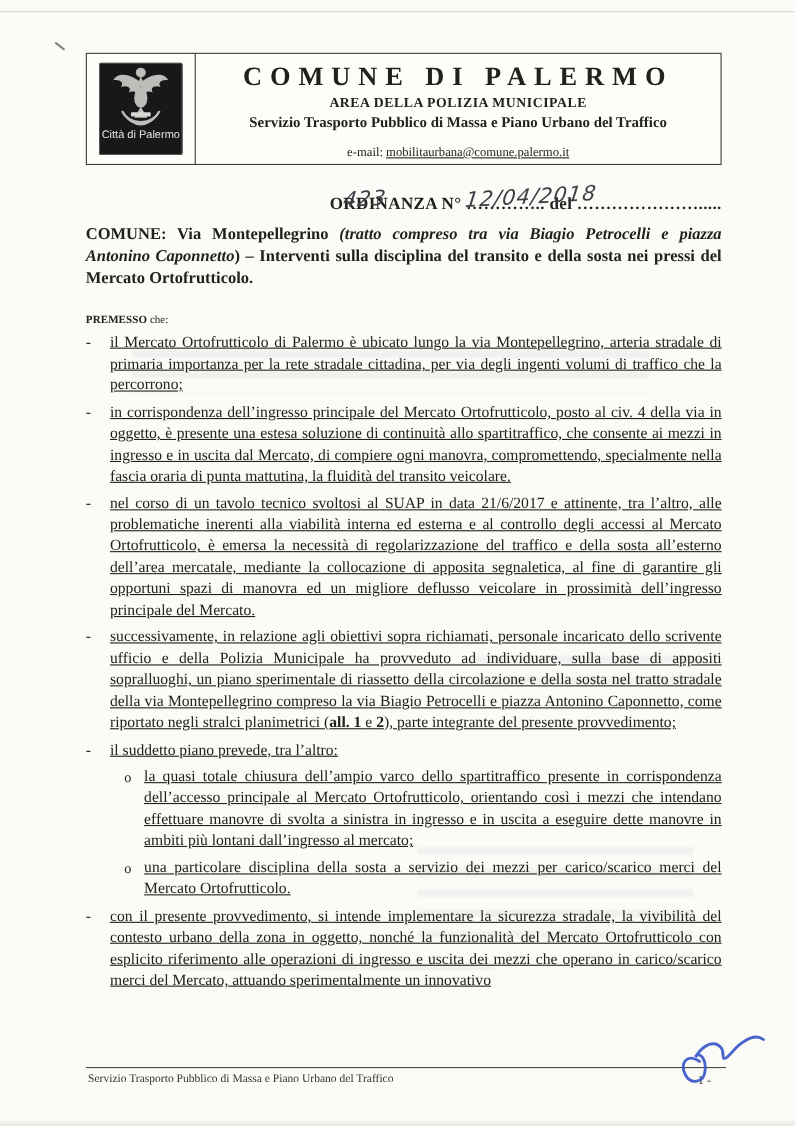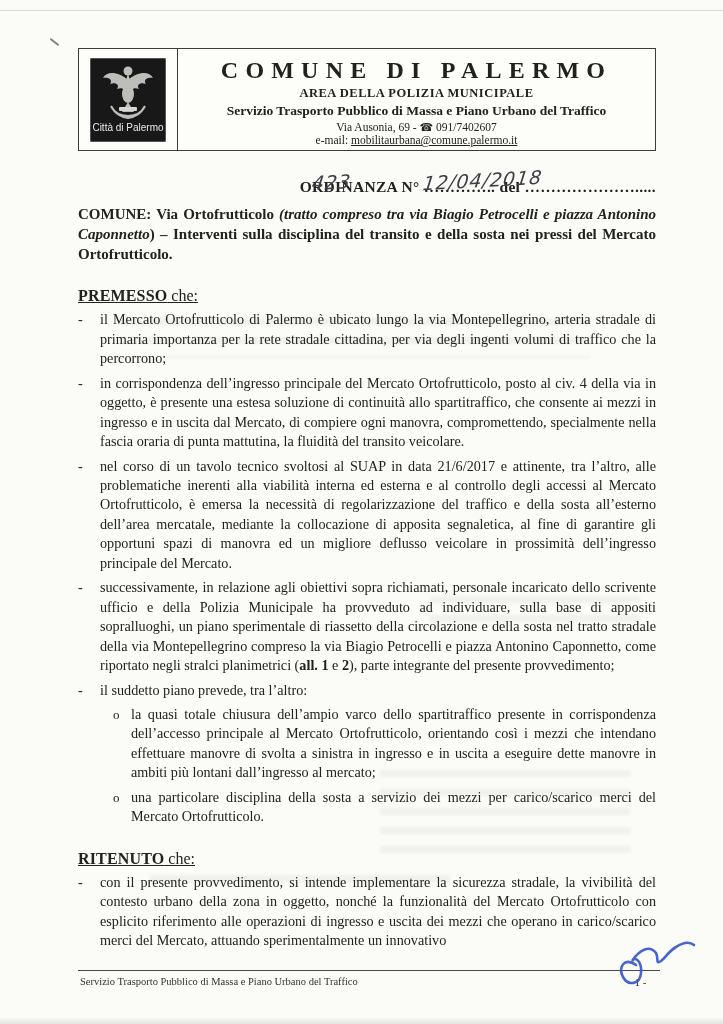--- a/index.html
+++ b/index.html
@@ -13,29 +13,29 @@
   }
   .scan-top-line{position:absolute;top:10px;left:0;right:0;height:1px;background:#d9d9d3;}
   .scan-bottom-edge{position:absolute;bottom:0;left:0;right:0;height:7px;background:linear-gradient(#fbfbf7,#e4e4df);}
   .pen-tick{position:absolute;left:49px;top:41px;width:11px;height:2px;background:#6d6d66;transform:rotate(38deg);border-radius:1px;opacity:.85;}
 
   .content{position:absolute;left:78px;top:0;width:578px;}
 
   
   .hdr{margin-top:48px;display:flex;border:1.5px solid #3c3b38;background:#fdfdfa;}
   .hdr-logo-cell{width:98px;border-right:1.5px solid #3c3b38;display:flex;align-items:center;justify-content:center;padding:5px 0;}
-  .logo-box{width:76px;height:84px;background:#181818;border-radius:2px;display:flex;flex-direction:column;align-items:center;justify-content:center;box-shadow:0 0 0 1px #555 inset;}
+  .logo-box{width:76px;height:84px;background:#181818;border-radius:2px;display:flex;flex-direction:column;align-items:center;justify-content:flex-start;box-shadow:0 0 0 1px #555 inset;}
   .logo-caption{font-family:"Liberation Sans", sans-serif;font-size:10px;color:#e8e8e6;margin-bottom:4px;white-space:nowrap;}
   .hdr-text-cell{flex:1;text-align:center;padding-top:6px;padding-bottom:4px;}
   .hdr-title{font-size:24px;font-weight:bold;letter-spacing:.30em;white-space:nowrap;margin-top:2px;}
   .hdr-dept{font-size:12.5px;font-weight:bold;letter-spacing:.04em;margin-top:2px;}
   .hdr-service{font-size:13.5px;font-weight:bold;margin-top:2px;}
   .hdr-addr{font-size:11.5px;margin-top:2px;}
   .phone-icon{font-size:11px;}
-  .hdr-email{font-size:11.5px;margin-top:0;}
+  .hdr-email{font-size:11.5px;margin-top:14px;}
   .u{ text-decoration:underline;}
 
   
   .ord-line{position:relative;text-align:right;margin-top:27px;font-weight:bold;font-size:15.5px;letter-spacing:.02em;}
   .hand{
     position:absolute;
     font-family:"DejaVu Sans", sans-serif;
     font-style:italic;
     font-weight:400;
     color:#3e3d44;
@@ -47,26 +47,26 @@
   .hand-number{left:234px;top:-7px;}
   .hand-date{left:345px;top:-9px;}
 
   .resp-line{margin-top:25px;font-style:italic;font-size:14.6px;}
 
   .oggetto{margin-top:9px;font-size:15px;font-weight:bold;text-align:justify;line-height:1.32;}
   .oggetto .it{font-style:italic;font-weight:bold;}
 
   .dirigente{margin-top:19px;text-align:center;font-weight:bold;font-size:15.5px;letter-spacing:.06em;}
 
-  .sec-head{margin-top:23px;font-size:16px;text-decoration:underline;}
+  .sec-head{margin-top:23px;font-size:10px;}
   .sec-head b{letter-spacing:.01em;}
 
   .li{display:flex;margin-top:5px;}
   .li .marker{width:22px;flex:0 0 22px;font-size:14.2px;line-height:1.37;}
-  .li .li-text{flex:1;margin:0;font-size:14.2px;line-height:1.37;text-align:justify;}
+  .li .li-text{flex:1;margin:0;font-size:14.2px;line-height:1.37;text-align:justify;text-decoration:underline;}
   .sub{margin-left:35px;}
   .sub .marker{width:18px;flex:0 0 18px;font-size:13px;padding-top:1px;}
 
   
   .footer-rule{position:absolute;left:78px;width:582px;top:970px;border-top:1.2px solid #4a4a46;}
   .footer-service{position:absolute;left:80px;top:976px;font-size:10.5px;color:#33322f;}
   .footer-page{position:absolute;left:628px;top:976px;font-size:11px;color:#33322f;}
   .sig{position:absolute;left:606px;top:933px;}
 
   
@@ -107,33 +107,32 @@
               <rect x="20" y="45" width="18" height="4" rx="1" fill="#d6d6d2"></rect>
             </g>
           </svg>
           <div class="logo-caption">Città di Palermo</div>
         </div>
       </div>
       <div class="hdr-text-cell">
         <div class="hdr-title">COMUNE DI PALERMO</div>
         <div class="hdr-dept">AREA DELLA POLIZIA MUNICIPALE</div>
         <div class="hdr-service">Servizio Trasporto Pubblico di Massa e Piano Urbano del Traffico</div>
-        <div class="hdr-addr"><span>Via Ausonia, 69 - </span><span class="phone-icon">☎</span><span> 091/7402607</span></div>
         <div class="hdr-email"><span>e-mail: </span><span class="u">mobilitaurbana@comune.palermo.it</span></div>
       </div>
     </div>
 
     <div class="ord-line">
       <span>ORDINANZA N° </span><span>…………..</span><span> del </span><span>………………….....</span>
       <span class="hand hand-number">423</span>
       <span class="hand hand-date">12/04/2018</span>
     </div>
 
 
-    <div class="oggetto"><span>COMUNE: </span><span>Via Ortofrutticolo</span><span class="it"> (</span><span class="it">tratto compreso tra via Biagio Petrocelli e piazza Antonino Caponnetto</span><span>) – </span><span>Interventi sulla disciplina del transito e della sosta nei pressi del Mercato Ortofrutticolo</span><span>.</span></div>
+    <div class="oggetto"><span>COMUNE: </span><span>Via Montepellegrino</span><span class="it"> (</span><span class="it">tratto compreso tra via Biagio Petrocelli e piazza Antonino Caponnetto</span><span>) – </span><span>Interventi sulla disciplina del transito e della sosta nei pressi del Mercato Ortofrutticolo</span><span>.</span></div>
 
 
     <div class="sec-head"><b>PREMESSO</b><span> che:</span></div>
     <div class="li">
       <span class="marker">-</span>
       <p class="li-text">il Mercato Ortofrutticolo di Palermo è ubicato lungo la via Montepellegrino, arteria stradale di primaria importanza per la rete stradale cittadina, per via degli ingenti volumi di traffico che la percorrono;</p>
     </div>
     <div class="li">
       <span class="marker">-</span>
       <p class="li-text">in corrispondenza dell’ingresso principale del Mercato Ortofrutticolo, posto al civ. 4 della via in oggetto, è presente una estesa soluzione di continuità allo spartitraffico, che consente ai mezzi in ingresso e in uscita dal Mercato, di compiere ogni manovra, compromettendo, specialmente nella fascia oraria di punta mattutina, la fluidità del transito veicolare.</p>
@@ -153,21 +152,20 @@
     </div>
     <div class="li sub">
       <span class="marker">o</span>
       <p class="li-text">la quasi totale chiusura dell’ampio varco dello spartitraffico presente in corrispondenza dell’accesso principale al Mercato Ortofrutticolo, orientando così i mezzi che intendano effettuare manovre di svolta a sinistra in ingresso e in uscita a eseguire dette manovre in ambiti più lontani dall’ingresso al mercato;</p>
     </div>
     <div class="li sub">
       <span class="marker">o</span>
       <p class="li-text">una particolare disciplina della sosta a servizio dei mezzi per carico/scarico merci del Mercato Ortofrutticolo.</p>
     </div>
 
-    <div class="sec-head"><b>RITENUTO</b><span> che:</span></div>
     <div class="li">
       <span class="marker">-</span>
       <p class="li-text">con il presente provvedimento, si intende implementare la sicurezza stradale, la vivibilità del contesto urbano della zona in oggetto, nonché la funzionalità del Mercato Ortofrutticolo con esplicito riferimento alle operazioni di ingresso e uscita dei mezzi che operano in carico/scarico merci del Mercato, attuando sperimentalmente un innovativo</p>
     </div>
 
   </div>
 
   <div class="footer-rule"></div>
   <div class="footer-service">Servizio Trasporto Pubblico di Massa e Piano Urbano del Traffico</div>
   <div class="footer-page">- 1 -</div>

